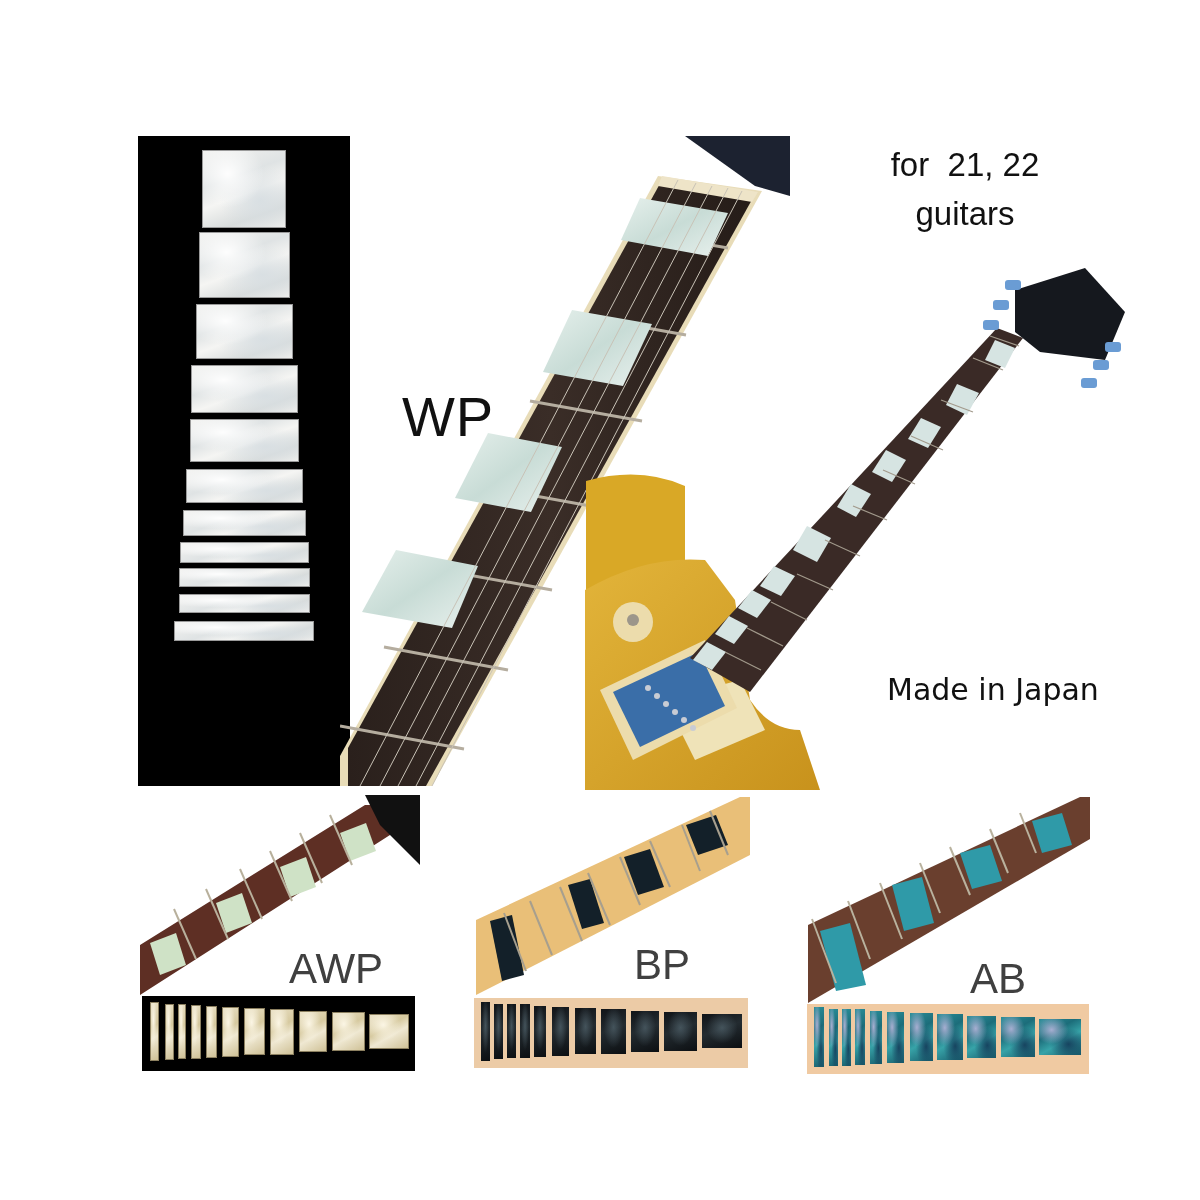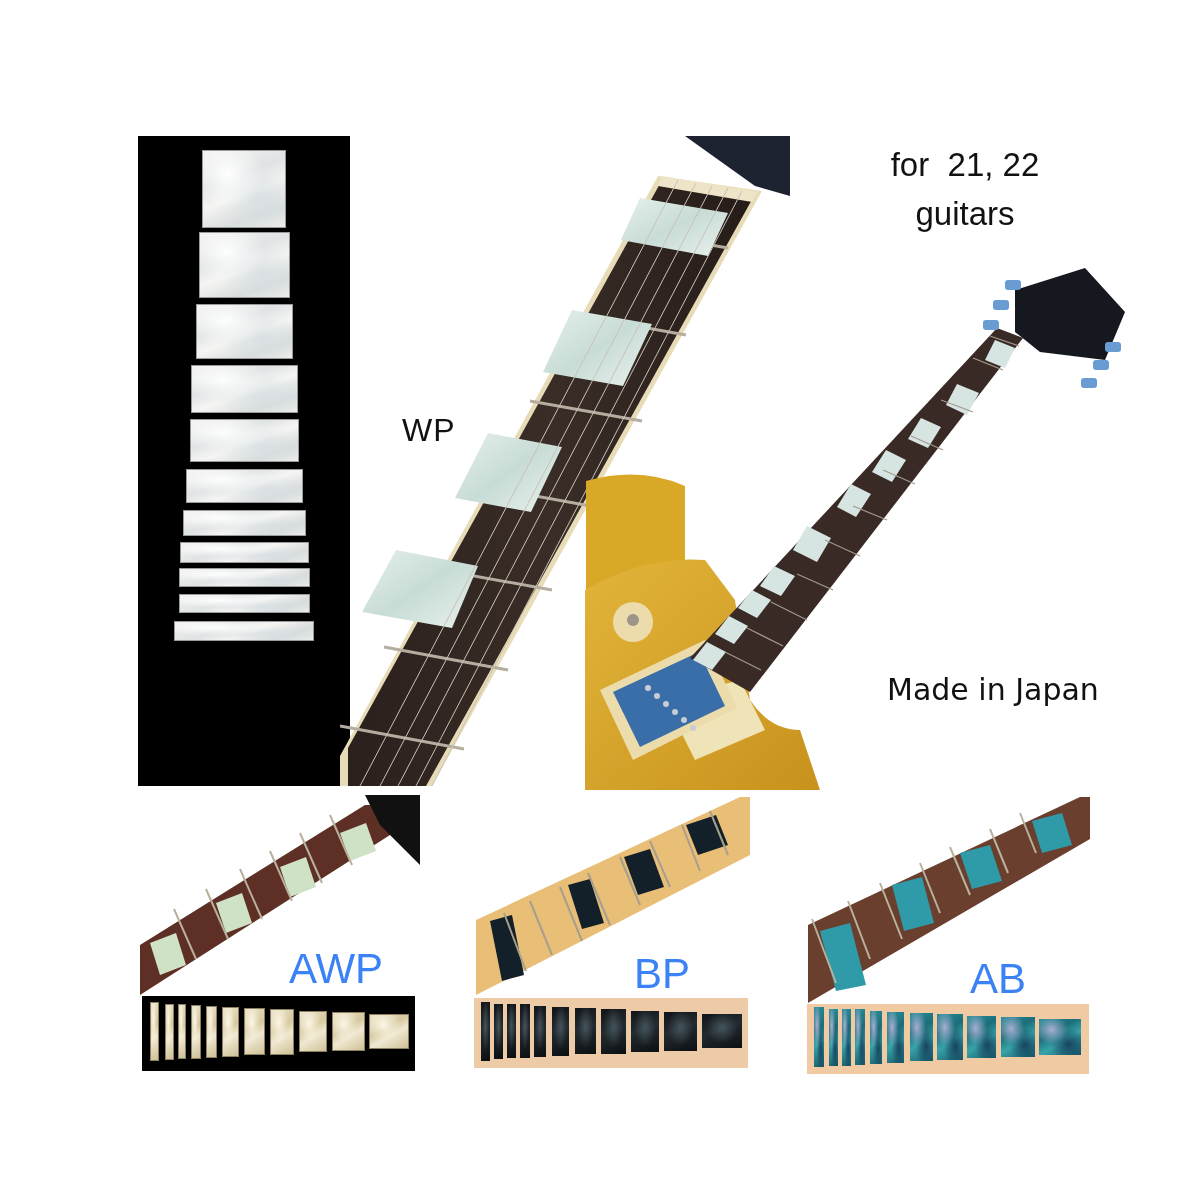--- a/index.html
+++ b/index.html
@@ -19,21 +19,21 @@
         linear-gradient(160deg, #f2f2f0 0%, #dfe3e4 35%, #f5f5f3 55%, #d8dcdc 80%, #efefed 100%);
     }
 
     
     #main-neck { left: 340px; top: 136px; width: 450px; height: 650px; overflow: hidden; }
     #full-guitar { left: 585px; top: 260px; width: 550px; height: 530px; overflow: hidden; }
 
     .label {
       position: absolute; font-family: "Liberation Sans", sans-serif; color: #111; white-space: nowrap;
     }
-    #wp-label { left: 402px; top: 384px; font-size: 32px; letter-spacing: 1px; margin-top: 28px; }
+    #wp-label { left: 402px; top: 384px; font-size: 56px; letter-spacing: 1px; }
     #frets-text {
       left: 800px; top: 140px; width: 330px; text-align: center; font-size: 33px; line-height: 49px;
       font-family: Liberation Sans, sans-serif;
     }
     #made-label { left: 887px; top: 672px; font-size: 30px; font-family: "DejaVu Sans", sans-serif; }
 
     .panel { position: absolute; overflow: hidden; }
     #awp-panel { left: 140px; top: 795px; width: 280px; height: 280px; }
     #bp-panel { left: 470px; top: 795px; width: 280px; height: 280px; }
     #ab-panel { left: 800px; top: 795px; width: 300px; height: 285px; }
@@ -50,21 +50,21 @@
       background:
         radial-gradient(ellipse at 50% 40%, rgba(90,110,120,0.6) 0%, rgba(0,0,0,0) 55%),
         linear-gradient(160deg, #111418 0%, #232b30 45%, #0c0f12 100%);
     }
     .ab-chip {
       background:
         radial-gradient(ellipse at 30% 30%, rgba(200,190,230,0.8) 0%, rgba(0,0,0,0) 40%),
         radial-gradient(ellipse at 70% 70%, rgba(20,60,90,0.9) 0%, rgba(0,0,0,0) 45%),
         linear-gradient(150deg, #2a8e98 0%, #1c6d7a 35%, #37a3a8 60%, #175a6a 100%);
     }
-    .panel-label { position: absolute; font-family: "Liberation Sans", sans-serif; font-size: 42px; color: #3b82f6; }
+    .panel-label { position: absolute; font-family: "Liberation Sans", sans-serif; font-size: 42px; color: #404040; }
   </style>
 </head>
 <body>
 
 <div id="wp-strip" class="abs" style="background: rgb(0, 0, 0);">
     <div class="pearl" style="left: 64px; top: 14px; width: 84px; height: 78px;"></div>
     <div class="pearl" style="left: 61px; top: 96px; width: 91px; height: 66px;"></div>
     <div class="pearl" style="left: 58px; top: 168px; width: 97px; height: 55px;"></div>
     <div class="pearl" style="left: 53px; top: 229px; width: 107px; height: 48px;"></div>
     <div class="pearl" style="left: 52px; top: 283px; width: 109px; height: 43px;"></div>
@@ -249,21 +249,21 @@
       <line x1="240" y1="16" x2="258" y2="60"></line>
         <line x1="212" y1="30" x2="230" y2="76"></line>
       <line x1="180" y1="46" x2="200" y2="92"></line>
         <line x1="150" y1="62" x2="170" y2="110"></line>
       <line x1="118" y1="78" x2="140" y2="130"></line>
         <line x1="90" y1="92" x2="112" y2="146"></line>
       <line x1="60" y1="106" x2="82" y2="160"></line>
         <line x1="34" y1="118" x2="56" y2="176"></line>
     </g>
   </svg>
-  <div class="panel-label" style="left:164px;top:155px">BP</div>
+  <div class="panel-label" style="left:164px;top:146px">BP</div>
   <div id="bp-strip" class="strip" style="left: 4px; top: 203px; width: 274px; height: 70px; background: rgb(236, 203, 166);">
       <div class="chip bp-chip" style="left: 7px; top: 4px; width: 9px; height: 59px;"></div>
       <div class="chip bp-chip" style="left: 20px; top: 6px; width: 9px; height: 55px;"></div>
       <div class="chip bp-chip" style="left: 33px; top: 6px; width: 9px; height: 54px;"></div>
       <div class="chip bp-chip" style="left: 46px; top: 6px; width: 10px; height: 54px;"></div>
       <div class="chip bp-chip" style="left: 60px; top: 8px; width: 12px; height: 51px;"></div>
       <div class="chip bp-chip" style="left: 78px; top: 9px; width: 17px; height: 49px;"></div>
       <div class="chip bp-chip" style="left: 101px; top: 10px; width: 21px; height: 46px;"></div>
       <div class="chip bp-chip" style="left: 127px; top: 11px; width: 25px; height: 45px;"></div>
       <div class="chip bp-chip" style="left: 157px; top: 13px; width: 28px; height: 41px;"></div>

